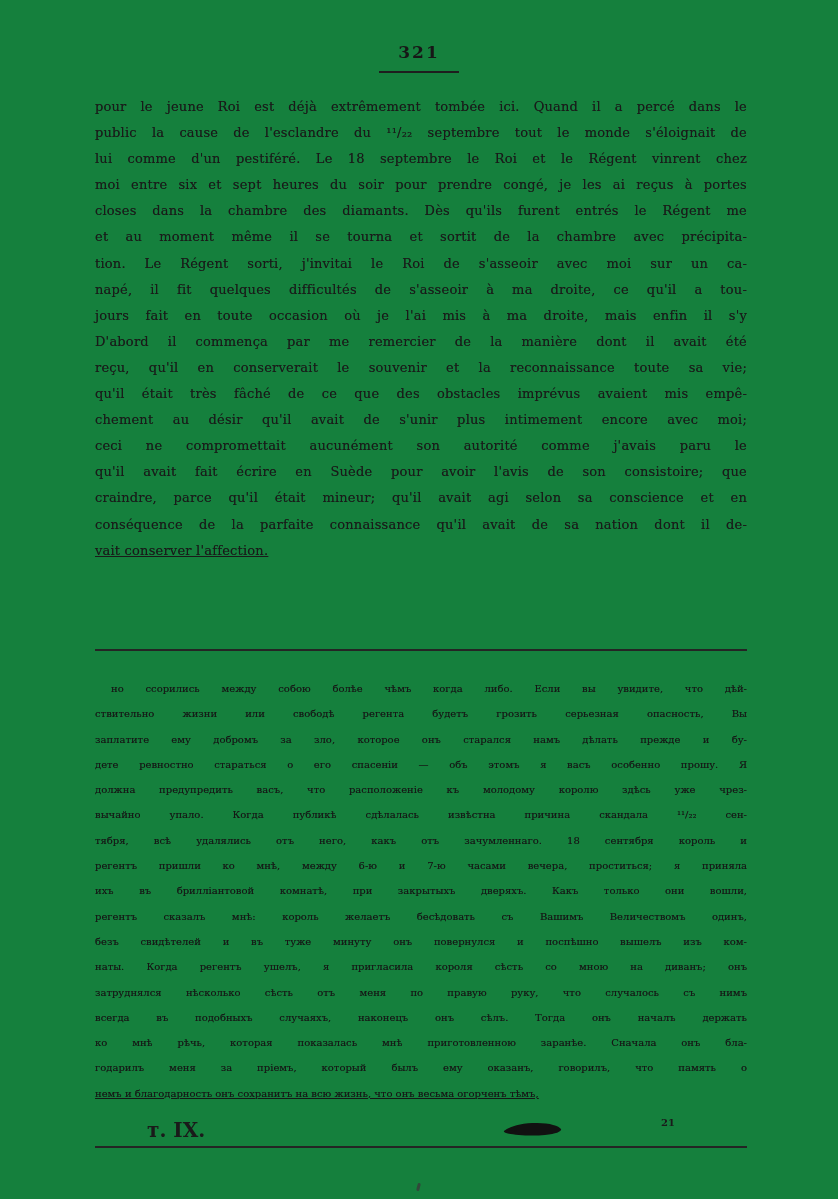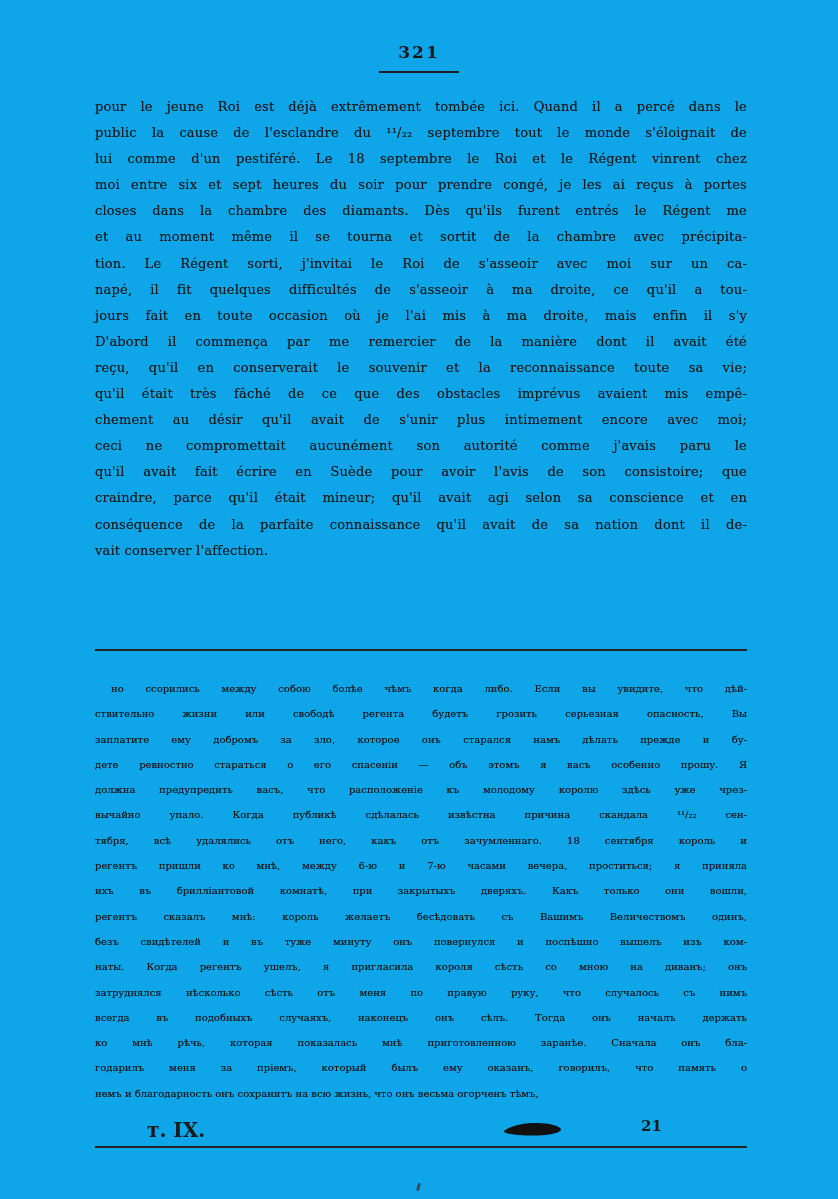--- a/index.html
+++ b/index.html
@@ -5,21 +5,21 @@
   * { margin: 0; padding: 0; box-sizing: border-box; }
   html, body { width: 838px; height: 1199px; }
   body {
     background: #fdfdfc;
     font-family: "DejaVu Serif", "Liberation Serif", serif;
     color: #1b1b1b;
   }
   .page {
     position: absolute;
     inset: 0;
-    background: #0ea5e9;
+    background: #15803d;
     overflow: hidden;
   }
   
   .page-number-wrap {
     position: absolute;
     top: 42px; left: 0; right: 0;
     text-align: center;
   }
   .page-number {
     font-size: 17px;
@@ -41,21 +41,21 @@
     width: 652px;
   }
   .french-block { top: 94px; }
   .russian-block { top: 676px; }
   .scan-line {
     text-align: justify;
     text-align-last: justify;
     white-space: normal;
     text-shadow: 0 0 0.4px rgba(20,20,20,0.55);
   }
-  .scan-line:last-child { text-align-last: left; }
+  .scan-line:last-child { text-align-last: left; text-decoration: underline; }
   .french-block .scan-line {
     font-size: 13px;
     line-height: 26.1px;
     letter-spacing: 0.2px;
     color: #1a1a1a;
   }
   .russian-block .scan-line {
     font-size: 10px;
     line-height: 25.3px;
     color: #161616;
@@ -83,22 +83,22 @@
   }
   .volume-label {
     position: absolute;
     left: 52px; top: 2px;
     font-size: 20px;
     font-weight: 700;
     color: #1a1a1a;
   }
   .footer-page-number {
     position: absolute;
-    left: 546px; top: 1px;
-    font-size: 15px;
+    left: 566px; top: 1px;
+    font-size: 10px;
     font-weight: 700;
     color: #1a1a1a;
   }
   .ink-smudge {
     position: absolute;
     left: 408px; top: 6px;
     width: 60px; height: 15px;
     display: inline-block;
   }
   .ink-speck {

